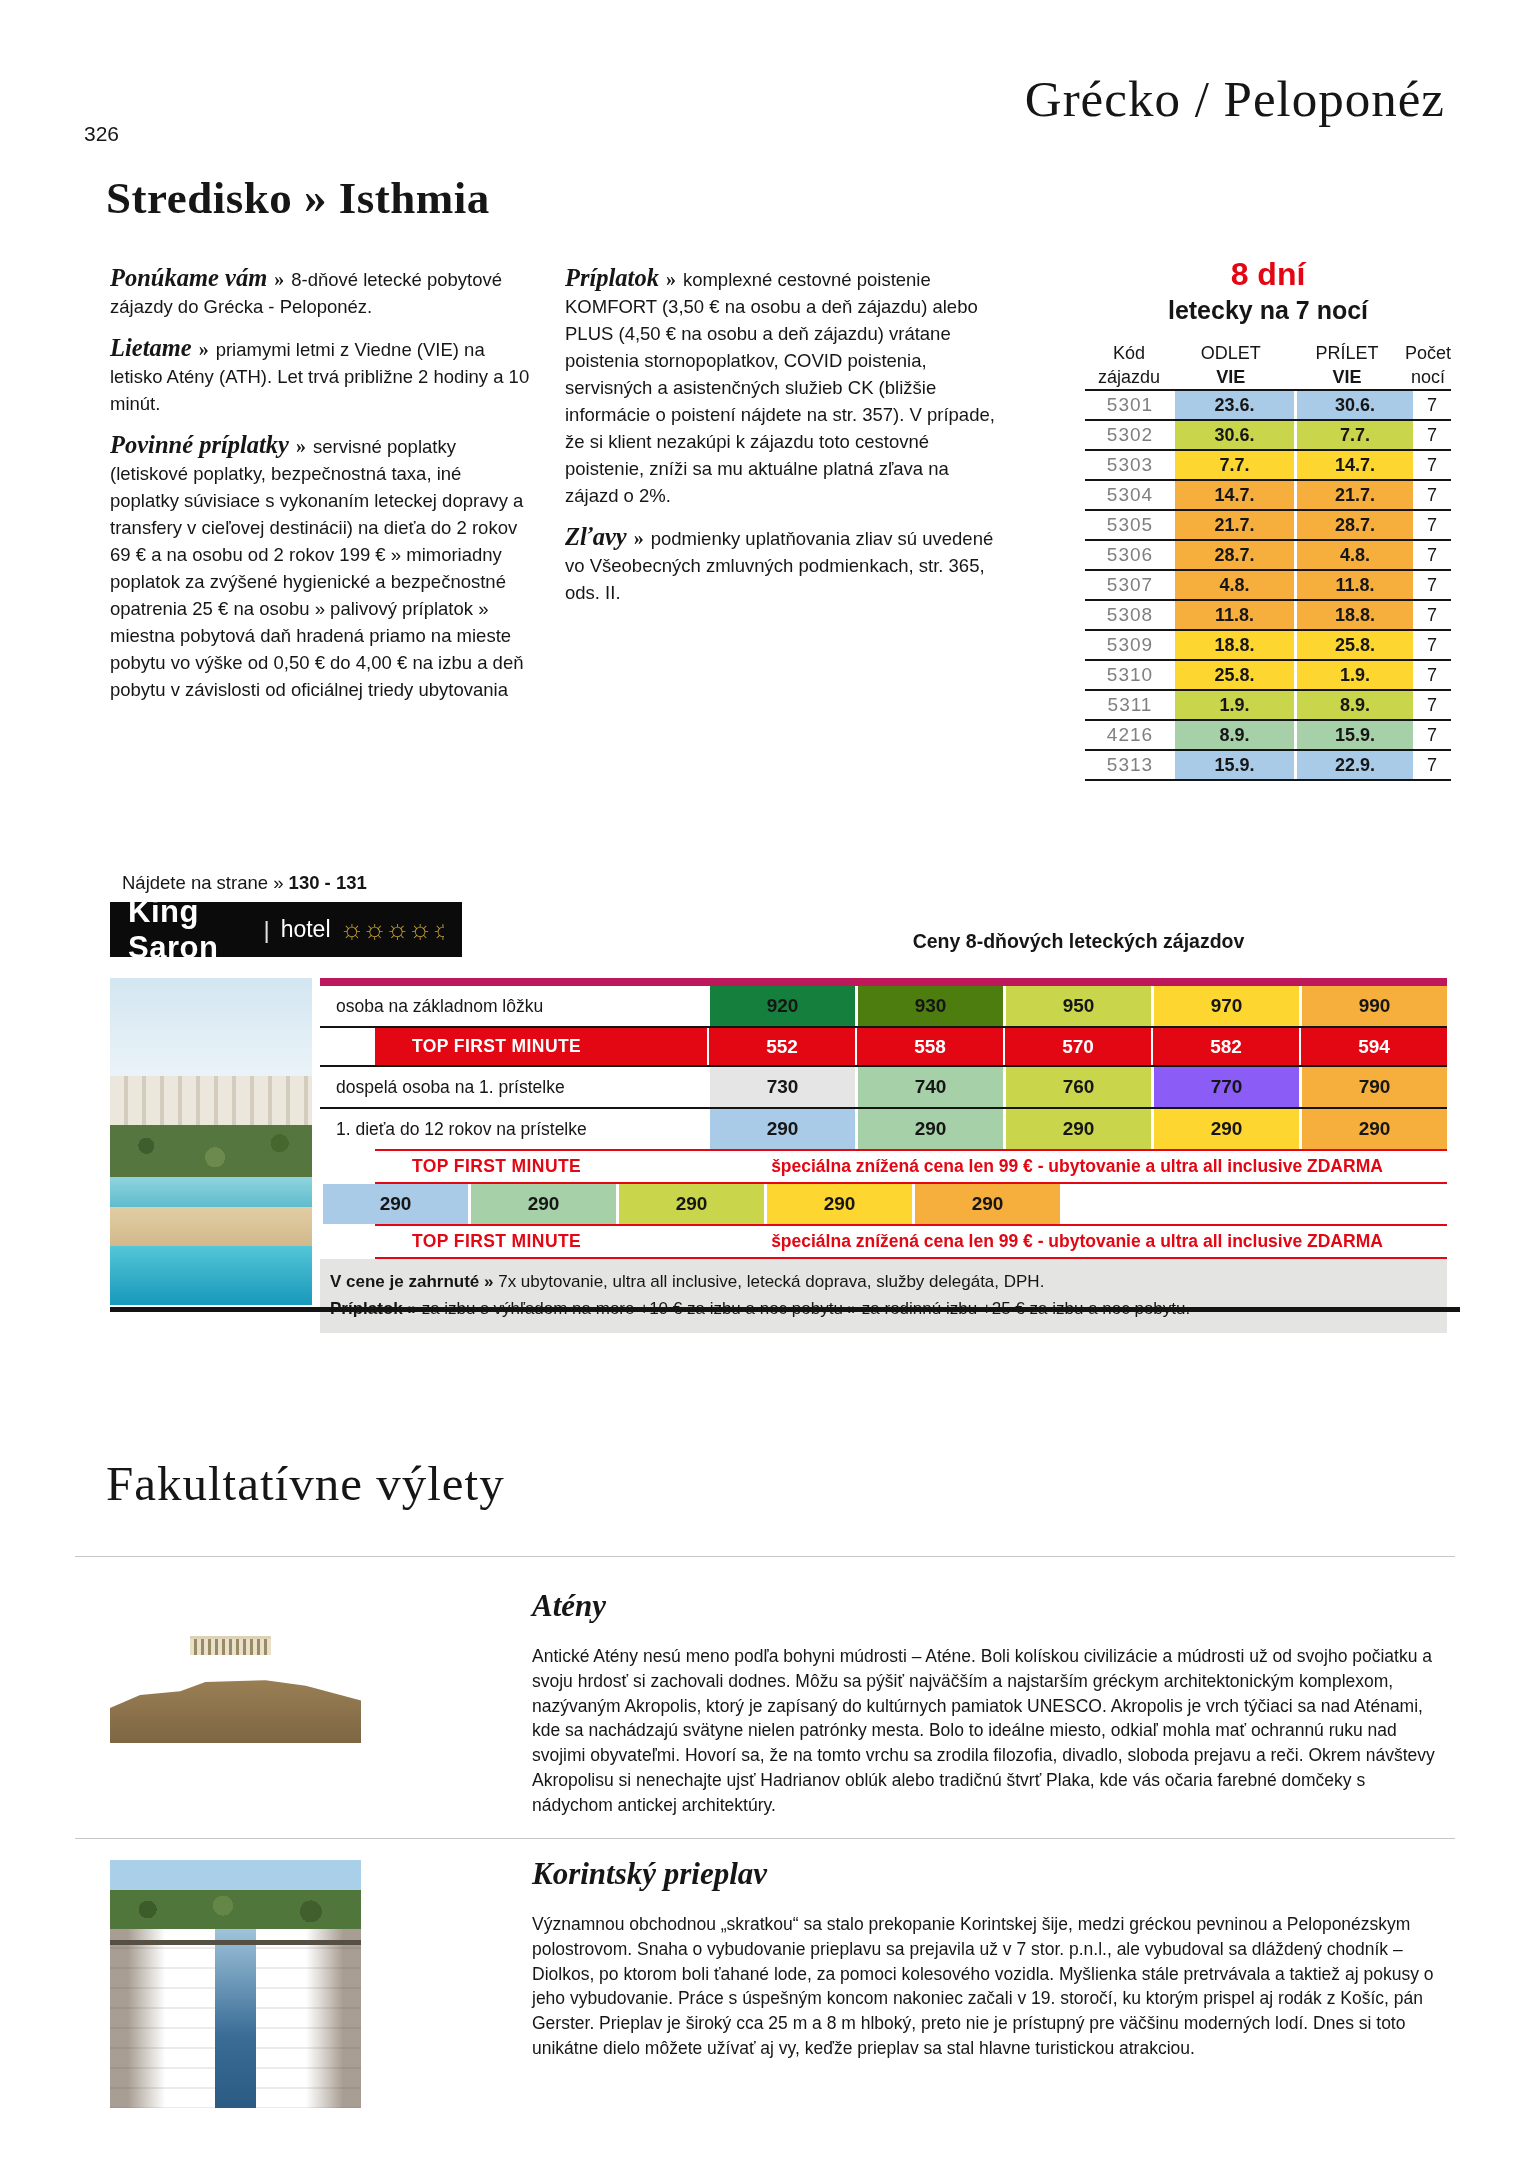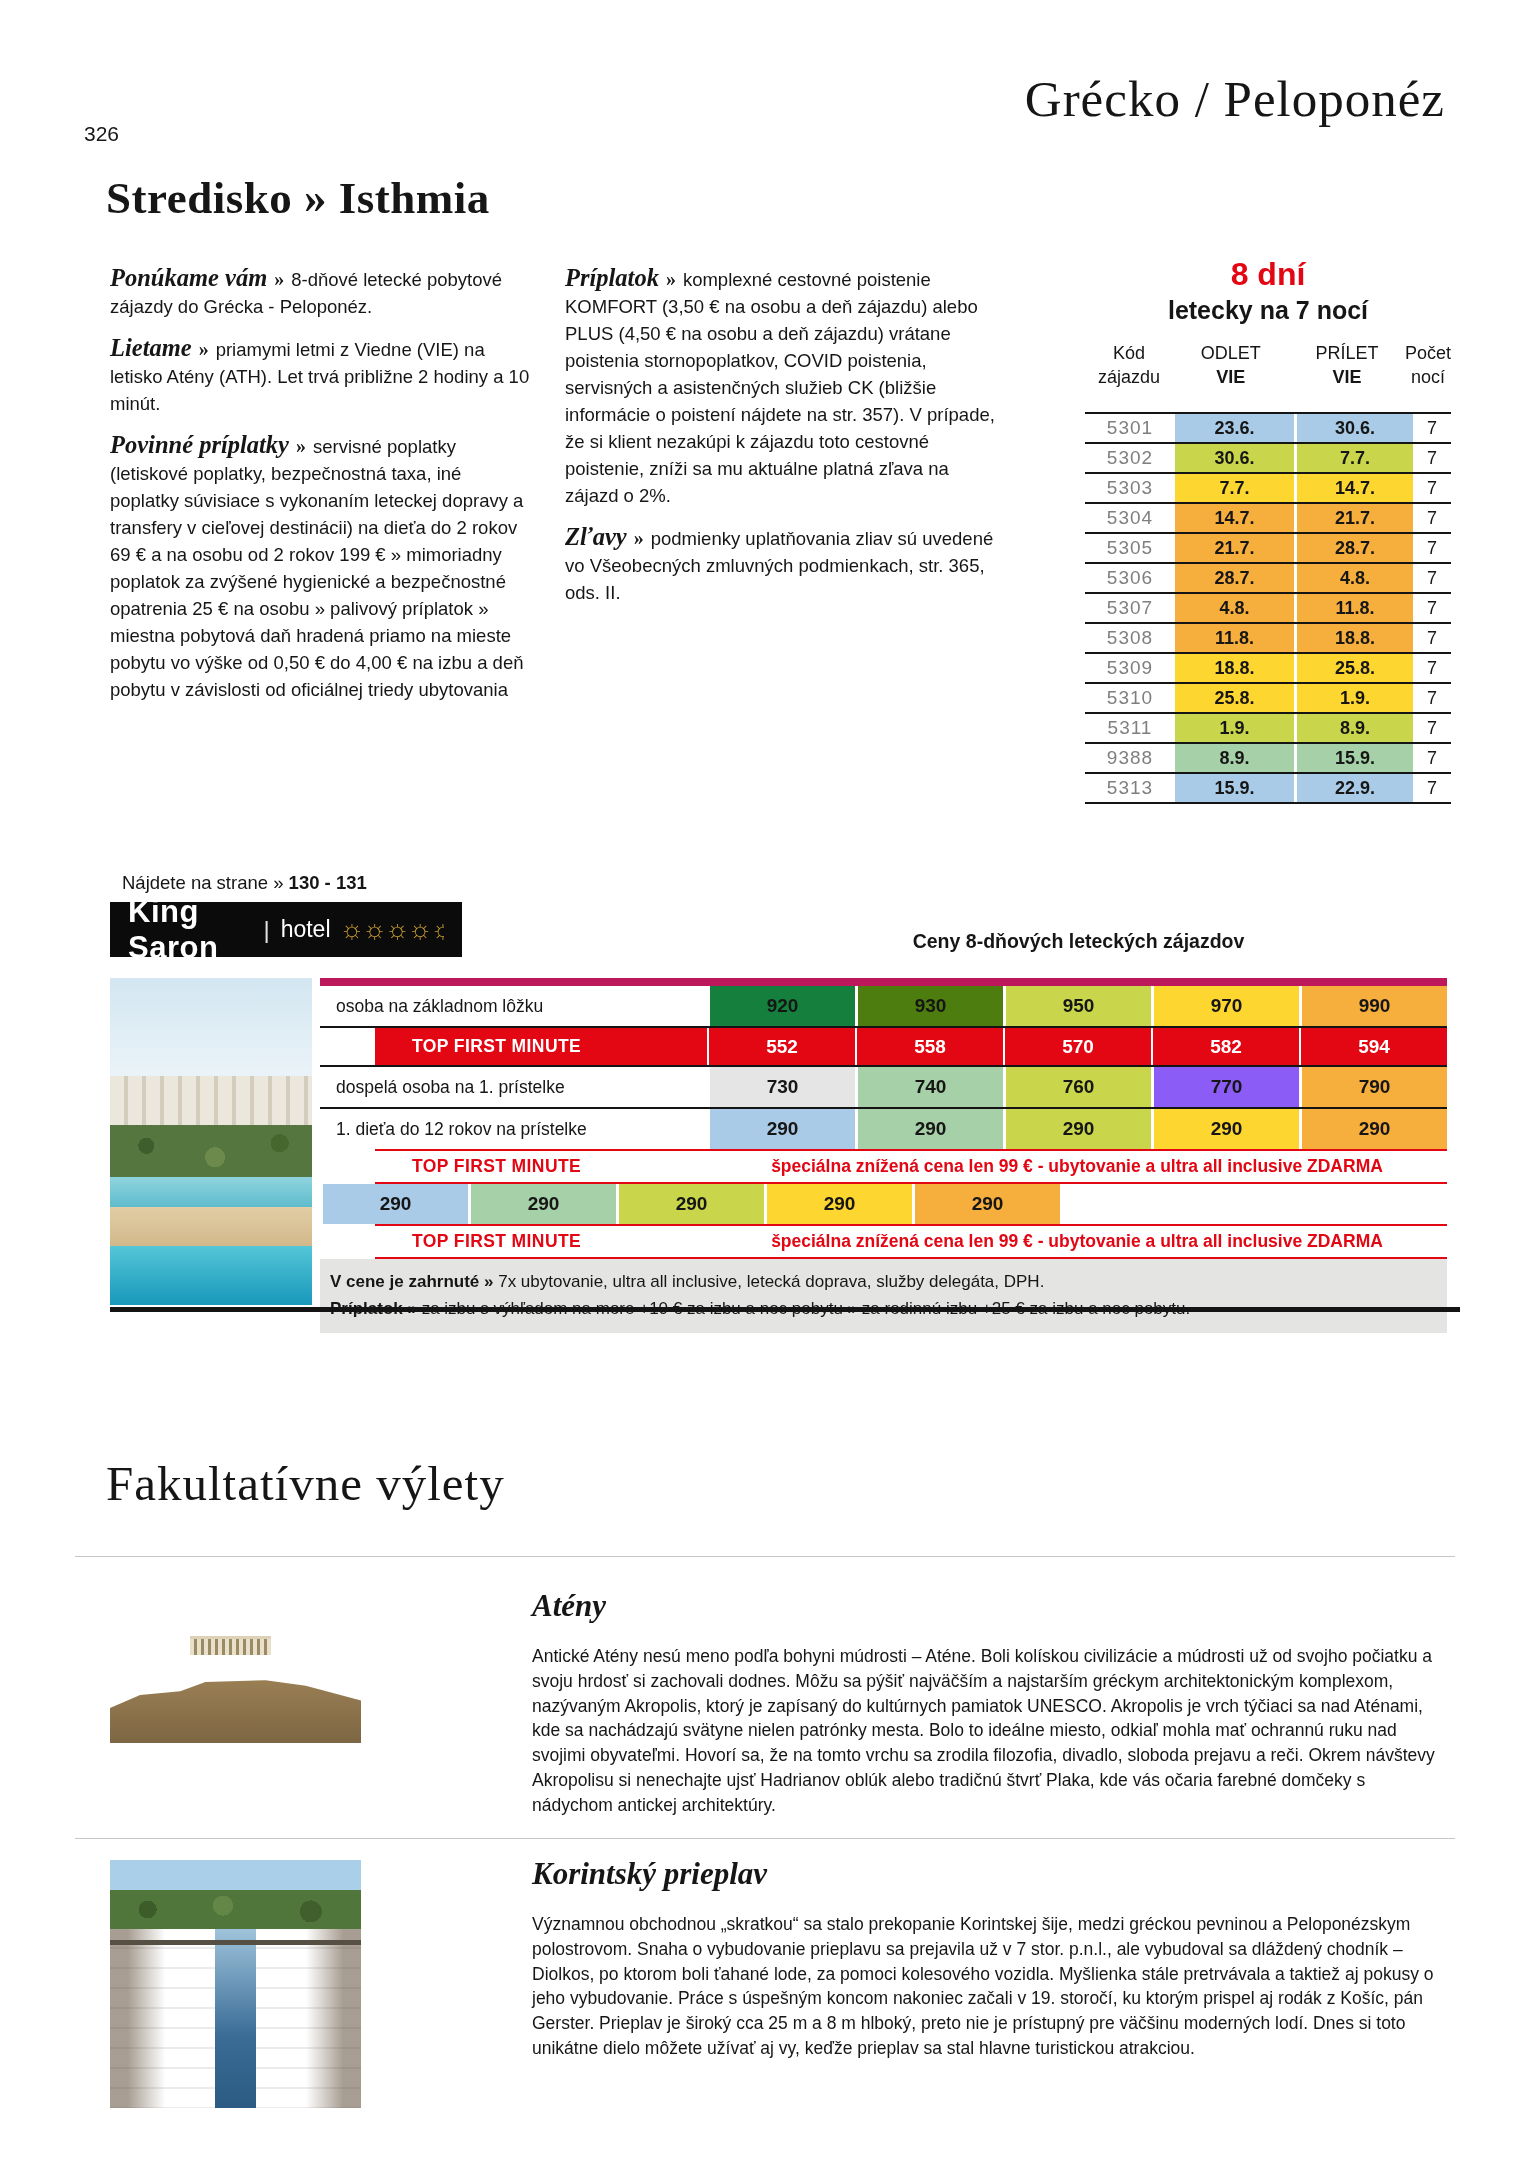--- a/index.html
+++ b/index.html
@@ -19,21 +19,21 @@
   .col2{left:565px;width:432px;}
   .ipar{margin:0 0 14px 0;}
   .lead{font-family:"Liberation Serif",serif;font-style:italic;font-weight:700;
         font-size:24.5px;margin-right:7px;}
   .marker{font-family:"Liberation Serif",serif;font-weight:700;font-size:20px;margin-right:7px;}
 
   
   .flight{position:absolute;left:1085px;top:256px;width:366px;}
   .ft-duration{text-align:center;color:#e30613;font-weight:700;font-size:32px;}
   .ft-sub{text-align:center;font-weight:700;font-size:25px;margin-top:3px;}
-  .ft-head{display:flex;margin-top:16px;font-size:18px;text-align:center;padding-bottom:23px;}
+  .ft-head{display:flex;margin-top:16px;font-size:18px;text-align:center;padding-bottom:0;}
   .fh{display:flex;flex-direction:column;line-height:24px;}
   .fh-code{width:90px;}.fh-dep{width:119px;}.fh-arr{width:119px;}.fh-ni{flex:1;}
   .fh .b2{font-weight:700;}
   .ft-rows{border-bottom:2px solid #141414;}
   .ft-row{display:flex;align-items:stretch;height:28px;border-top:2px solid #141414;}
   .fr-code{width:90px;display:flex;align-items:center;justify-content:center;
         color:#7f7f7f;font-size:19px;letter-spacing:1px;}
   .fr-dep,.fr-arr{width:119px;display:flex;align-items:center;justify-content:center;
         font-weight:700;font-size:18px;}
   .fr-arr{border-left:3px solid #fff;box-sizing:border-box;}
@@ -235,21 +235,21 @@
           <div class="fr-arr" style="background: rgb(253, 214, 47);">1.9.</div>
           <div class="fr-ni">7</div>
         </div>
       <div class="ft-row">
           <div class="fr-code">5311</div>
           <div class="fr-dep" style="background: rgb(201, 214, 75);">1.9.</div>
           <div class="fr-arr" style="background: rgb(201, 214, 75);">8.9.</div>
           <div class="fr-ni">7</div>
         </div>
       <div class="ft-row">
-          <div class="fr-code">9388</div>
+          <div class="fr-code">4216</div>
           <div class="fr-dep" style="background: rgb(166, 208, 167);">8.9.</div>
           <div class="fr-arr" style="background: rgb(166, 208, 167);">15.9.</div>
           <div class="fr-ni">7</div>
         </div>
       <div class="ft-row">
           <div class="fr-code">5313</div>
           <div class="fr-dep" style="background: rgb(169, 203, 231);">15.9.</div>
           <div class="fr-arr" style="background: rgb(169, 203, 231);">22.9.</div>
           <div class="fr-ni">7</div>
         </div>

